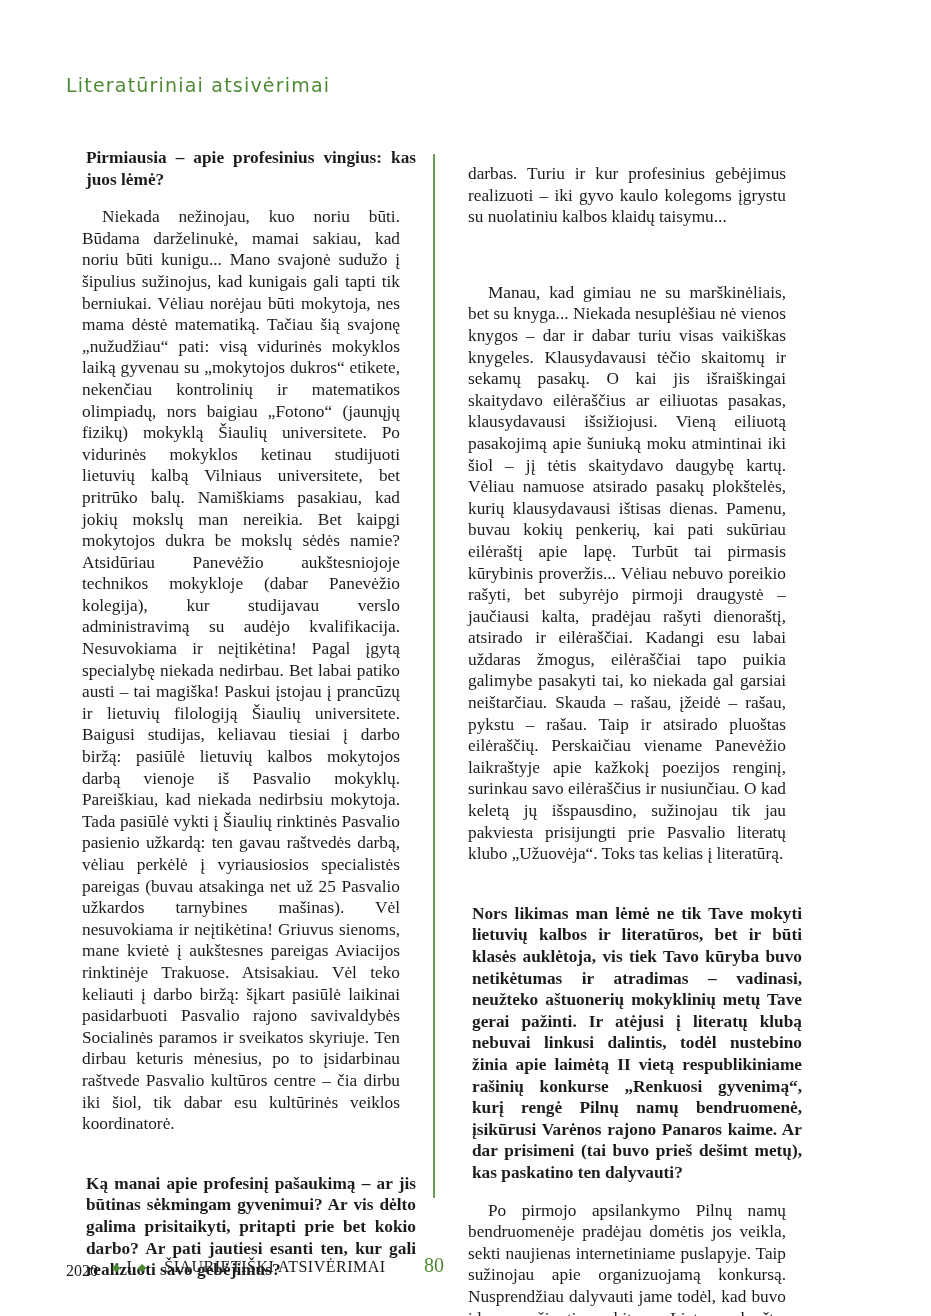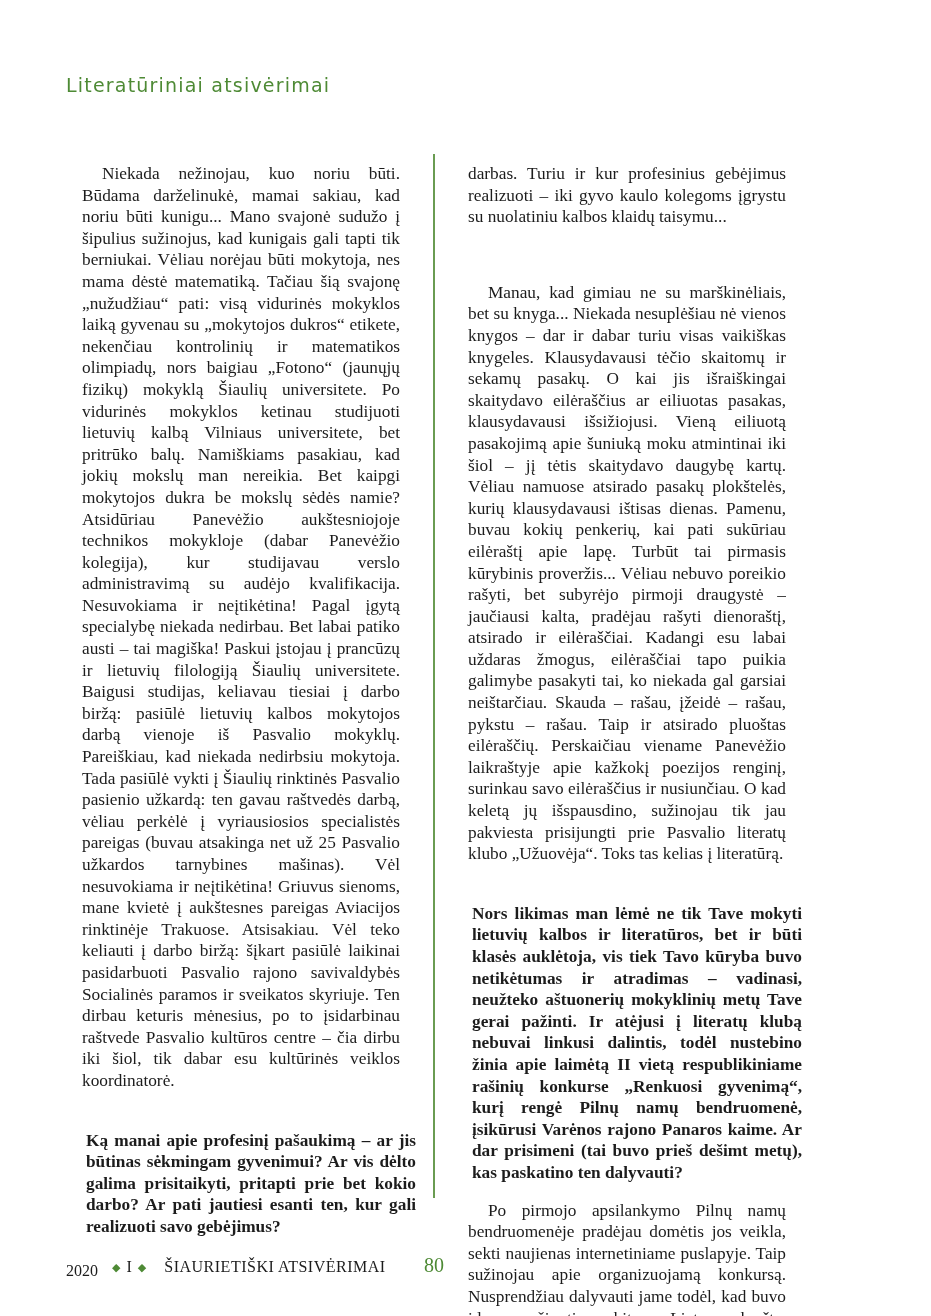--- a/index.html
+++ b/index.html
@@ -42,20 +42,21 @@
   }
 </style>
 </head>
 <body>
 
 <div class="page">
 
   <div class="section-title">Literatūriniai atsivėrimai</div>
 
   <div class="col col-left">
+    <p class="q">Pirmiausia – apie profesinius vingius: kas juos lėmė?</p>
     <p class="p">Niekada nežinojau, kuo noriu būti. Būdama darželinukė, mamai sakiau, kad noriu būti kunigu... Mano svajonė sudužo į šipulius sužinojus, kad kunigais gali tapti tik berniukai. Vėliau norėjau būti mokytoja, nes mama dėstė matematiką. Tačiau šią svajonę „nužudžiau“ pati: visą vidurinės mokyklos laiką gyvenau su „mokytojos dukros“ etikete, nekenčiau kontrolinių ir matematikos olimpiadų, nors baigiau „Fotono“ (jaunųjų fizikų) mokyklą Šiaulių universitete. Po vidurinės mokyklos ketinau studijuoti lietuvių kalbą Vilniaus universitete, bet pritrūko balų. Namiškiams pasakiau, kad jokių mokslų man nereikia. Bet kaipgi mokytojos dukra be mokslų sėdės namie? Atsidūriau Panevėžio aukštesniojoje technikos mokykloje (dabar Panevėžio kolegija), kur studijavau verslo administravimą su audėjo kvalifikacija. Nesuvokiama ir neįtikėtina! Pagal įgytą specialybę niekada nedirbau. Bet labai patiko austi – tai magiška! Paskui įstojau į prancūzų ir lietuvių filologiją Šiaulių universitete. Baigusi studijas, keliavau tiesiai į darbo biržą: pasiūlė lietuvių kalbos mokytojos darbą vienoje iš Pasvalio mokyklų. Pareiškiau, kad niekada nedirbsiu mokytoja. Tada pasiūlė vykti į Šiaulių rinktinės Pasvalio pasienio užkardą: ten gavau raštvedės darbą, vėliau perkėlė į vyriausiosios specialistės pareigas (buvau atsakinga net už 25 Pasvalio užkardos tarnybines mašinas). Vėl nesuvokiama ir neįtikėtina! Griuvus sienoms, mane kvietė į aukštesnes pareigas Aviacijos rinktinėje Trakuose. Atsisakiau. Vėl teko keliauti į darbo biržą: šįkart pasiūlė laikinai pasidarbuoti Pasvalio rajono savivaldybės Socialinės paramos ir sveikatos skyriuje. Ten dirbau keturis mėnesius, po to įsidarbinau raštvede Pasvalio kultūros centre – čia dirbu iki šiol, tik dabar esu kultūrinės veiklos koordinatorė.</p>
     <div class="gap"></div>
     <p class="q">Ką manai apie profesinį pašaukimą – ar jis būtinas sėkmingam gyvenimui? Ar vis dėlto galima prisitaikyti, pritapti prie bet kokio darbo? Ar pati jautiesi esanti ten, kur gali realizuoti savo gebėjimus?</p>
   </div>
 
   <div class="divider"></div>
 
   <div class="col col-right">
     <p class="p noindent">darbas. Turiu ir kur profesinius gebėjimus realizuoti – iki gyvo kaulo kolegoms įgrystu su nuolatiniu kalbos klaidų taisymu...</p>
     <div class="gap"></div>

